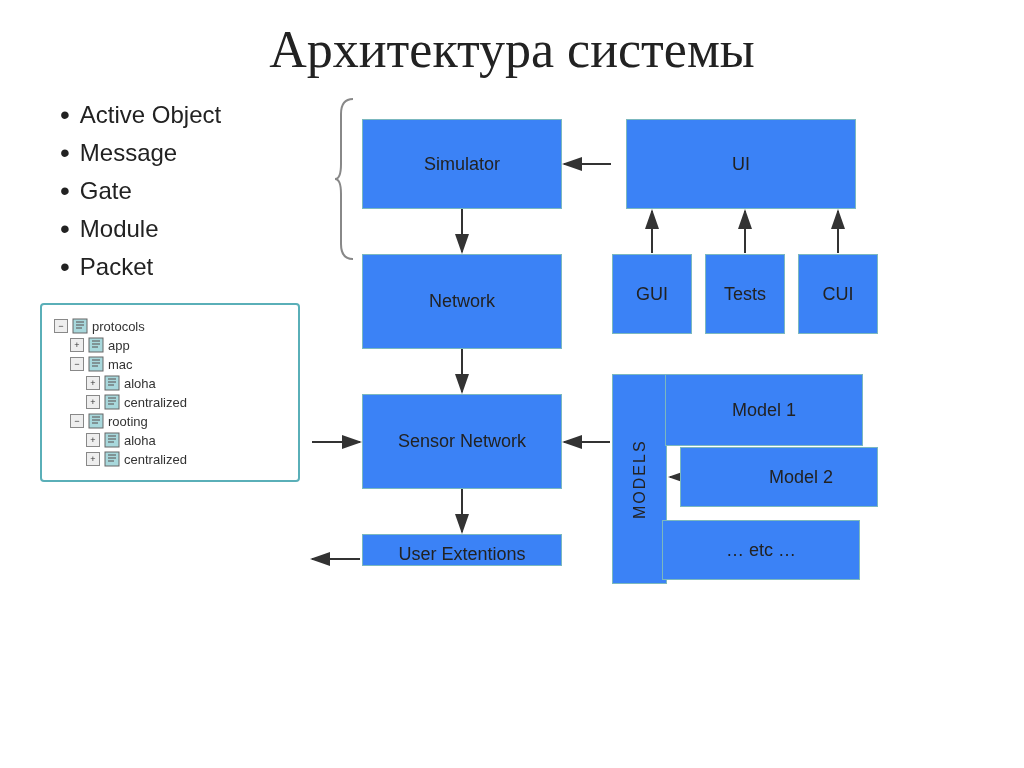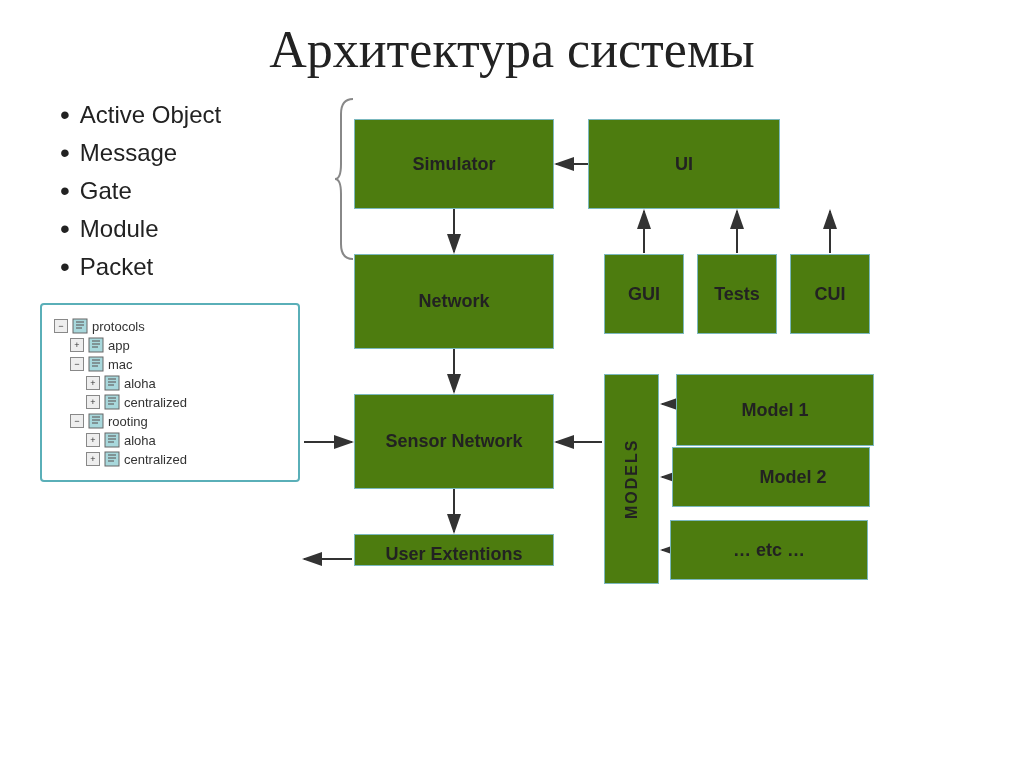--- a/index.html
+++ b/index.html
@@ -25,21 +25,21 @@
       font-size: 52px;
       font-weight: normal;
       color: #222;
       margin-bottom: 20px;
       font-family: Georgia, serif;
     }
 
     .content-area {
       display: flex;
       flex-direction: row;
-      gap: 4px;
+      gap: 12px;
       align-items: flex-start;
       position: relative;
     }
 
     
     .left-panel {
       width: 310px;
       flex-shrink: 0;
       position: relative;
     }
@@ -93,29 +93,28 @@
       display: inline-flex;
       align-items: center;
       justify-content: center;
       font-size: 9px;
       background: #eee;
       flex-shrink: 0;
     }
 
     
     .arch-box {
-      background: #4d7c0f;
+      background: #3b82f6;
       border: 1.5px solid #7bb8be;
       display: flex;
       align-items: center;
       justify-content: center;
       font-size: 18px;
       color: #222;
       text-align: center;
-      font-weight: bold;
     }
 
     
     .diagram-wrapper {
       position: relative;
       width: 580px;
       height: 510px;
       margin-left: -60px;
     }
 
@@ -133,23 +132,23 @@
     .box-simulator {
       position: absolute;
       left: 60px;
       top: 20px;
       width: 200px;
       height: 90px;
     }
 
     .box-ui {
       position: absolute;
-      left: 294px;
+      left: 324px;
       top: 20px;
-      width: 192px;
+      width: 230px;
       height: 90px;
     }
 
     .box-network {
       position: absolute;
       left: 60px;
       top: 155px;
       width: 200px;
       height: 95px;
     }
@@ -196,38 +195,38 @@
       height: 210px;
       font-size: 16px;
       letter-spacing: 2px;
       writing-mode: vertical-rl;
       text-orientation: mixed;
       transform: rotate(180deg);
     }
 
     .box-model1 {
       position: absolute;
-      left: 382px;
+      left: 363px;
       top: 275px;
       width: 198px;
       height: 72px;
     }
 
     .box-model2 {
       position: absolute;
       left: 378px;
       top: 348px;
       width: 198px;
       height: 60px;
       padding-left: 44px;
     }
 
     .box-etc {
       position: absolute;
-      left: 376px;
+      left: 360px;
       top: 421px;
       width: 198px;
       height: 60px;
     }
 
     .box-user {
       position: absolute;
       left: 60px;
       top: 435px;
       width: 200px;

